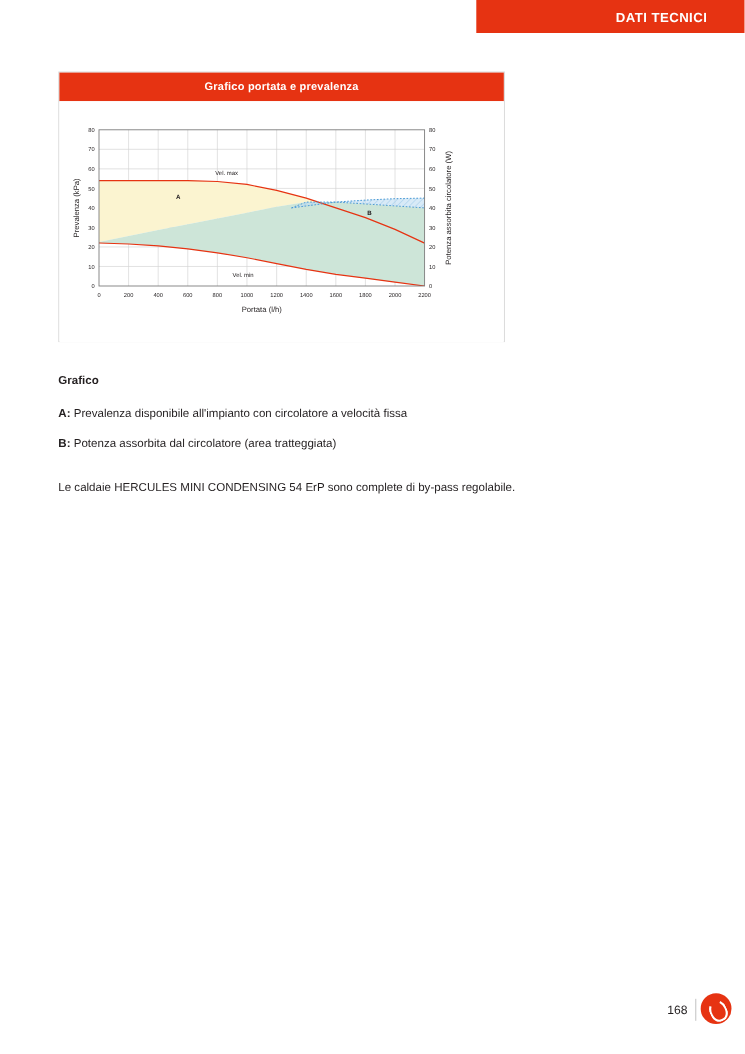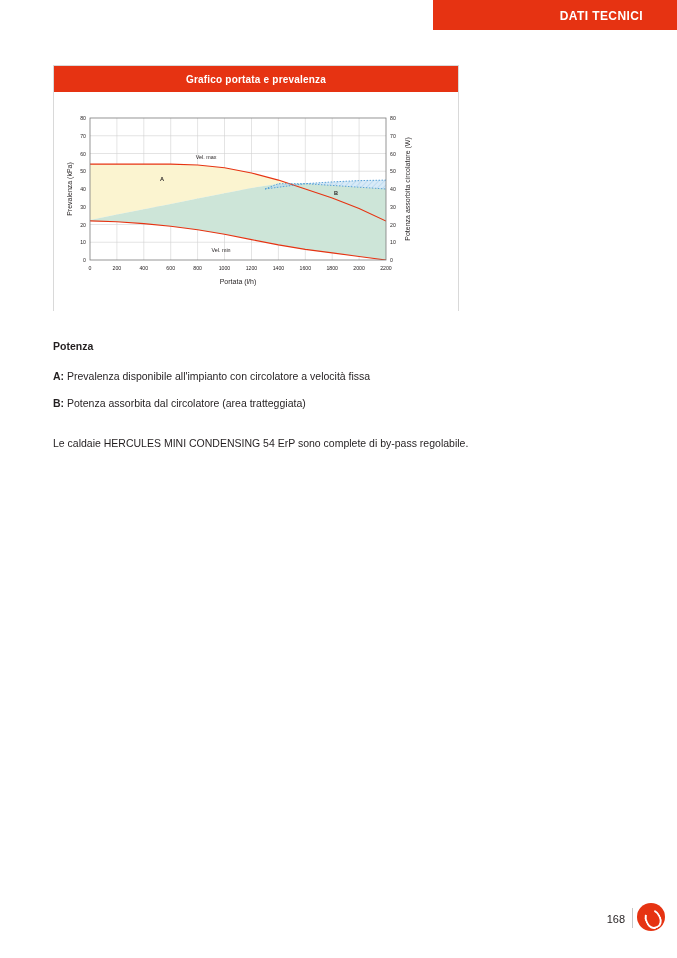--- a/index.html
+++ b/index.html
@@ -247,21 +247,21 @@
 
         <text x="152" y="67" font-family="Liberation Sans, sans-serif" font-size="5.4" fill="#231f20" text-anchor="middle">Vel. max</text>
         <text x="167" y="160" font-family="Liberation Sans, sans-serif" font-size="5.4" fill="#231f20" text-anchor="middle">Vel. min</text>
         <text x="108" y="89" font-family="Liberation Sans, sans-serif" font-size="5.6" font-weight="bold" fill="#231f20" text-anchor="middle">A</text>
         <text x="282" y="103" font-family="Liberation Sans, sans-serif" font-size="5.6" font-weight="bold" fill="#231f20" text-anchor="middle">B</text>
       </svg>
     </div>
   </div>
 </div>
 
-<div class="legend-title">Potenza</div>
+<div class="legend-title">Grafico</div>
 
 <div class="legend-row legend-a">
   <span class="key">A:</span><span> Prevalenza disponibile all'impianto con circolatore a velocità fissa</span>
 </div>
 
 <div class="legend-row legend-b">
   <span class="key">B:</span><span> Potenza assorbita dal circolatore (area tratteggiata)</span>
 </div>
 
 <div class="note-text">Le caldaie HERCULES MINI CONDENSING 54 ErP sono complete di by-pass regolabile.</div>

